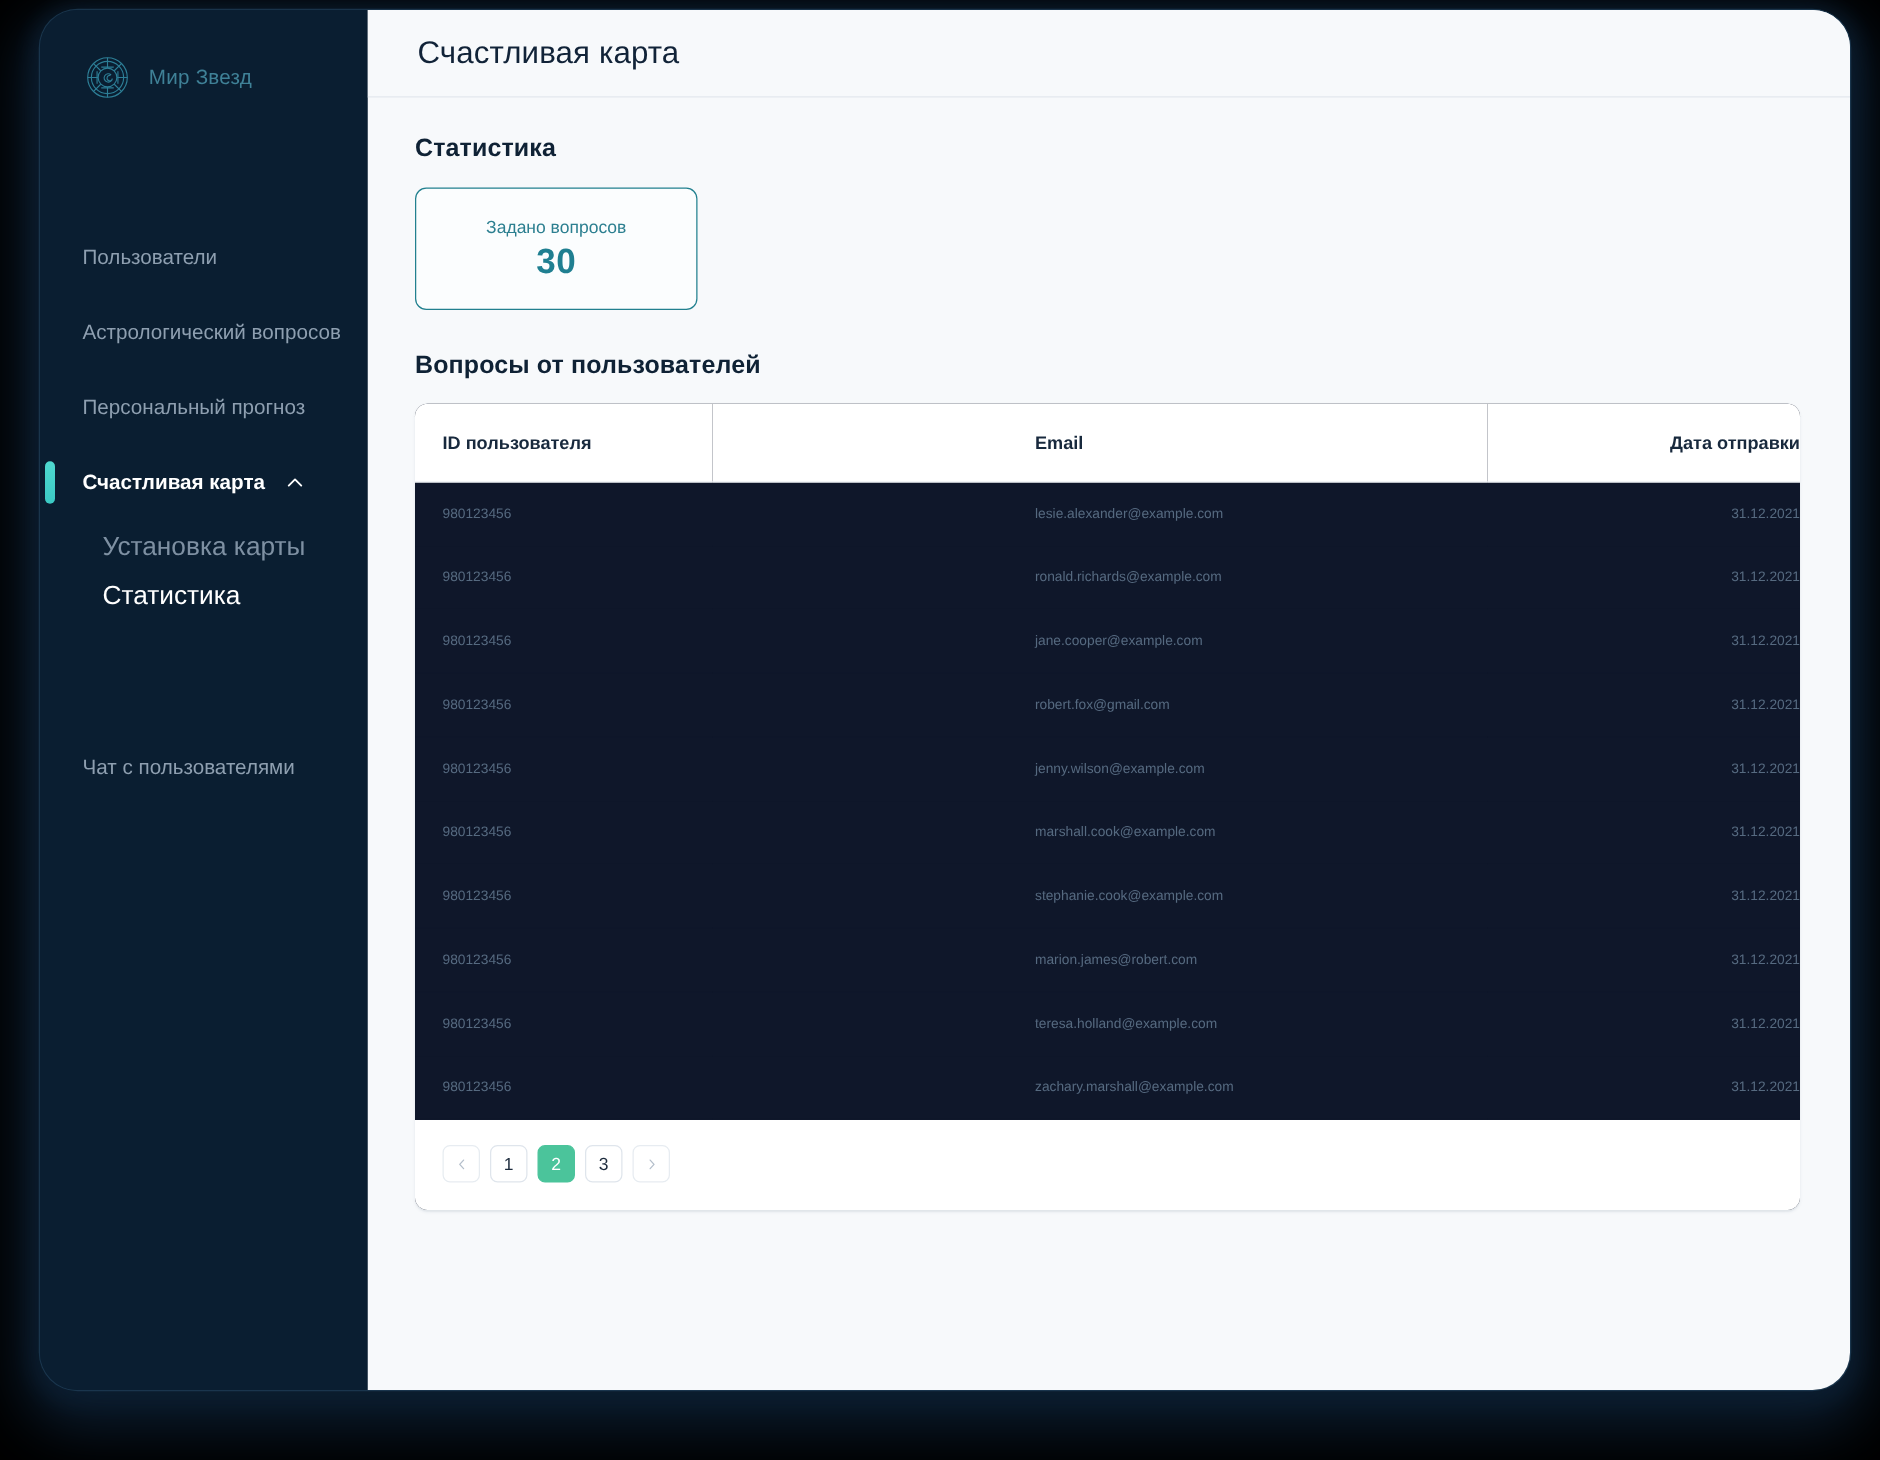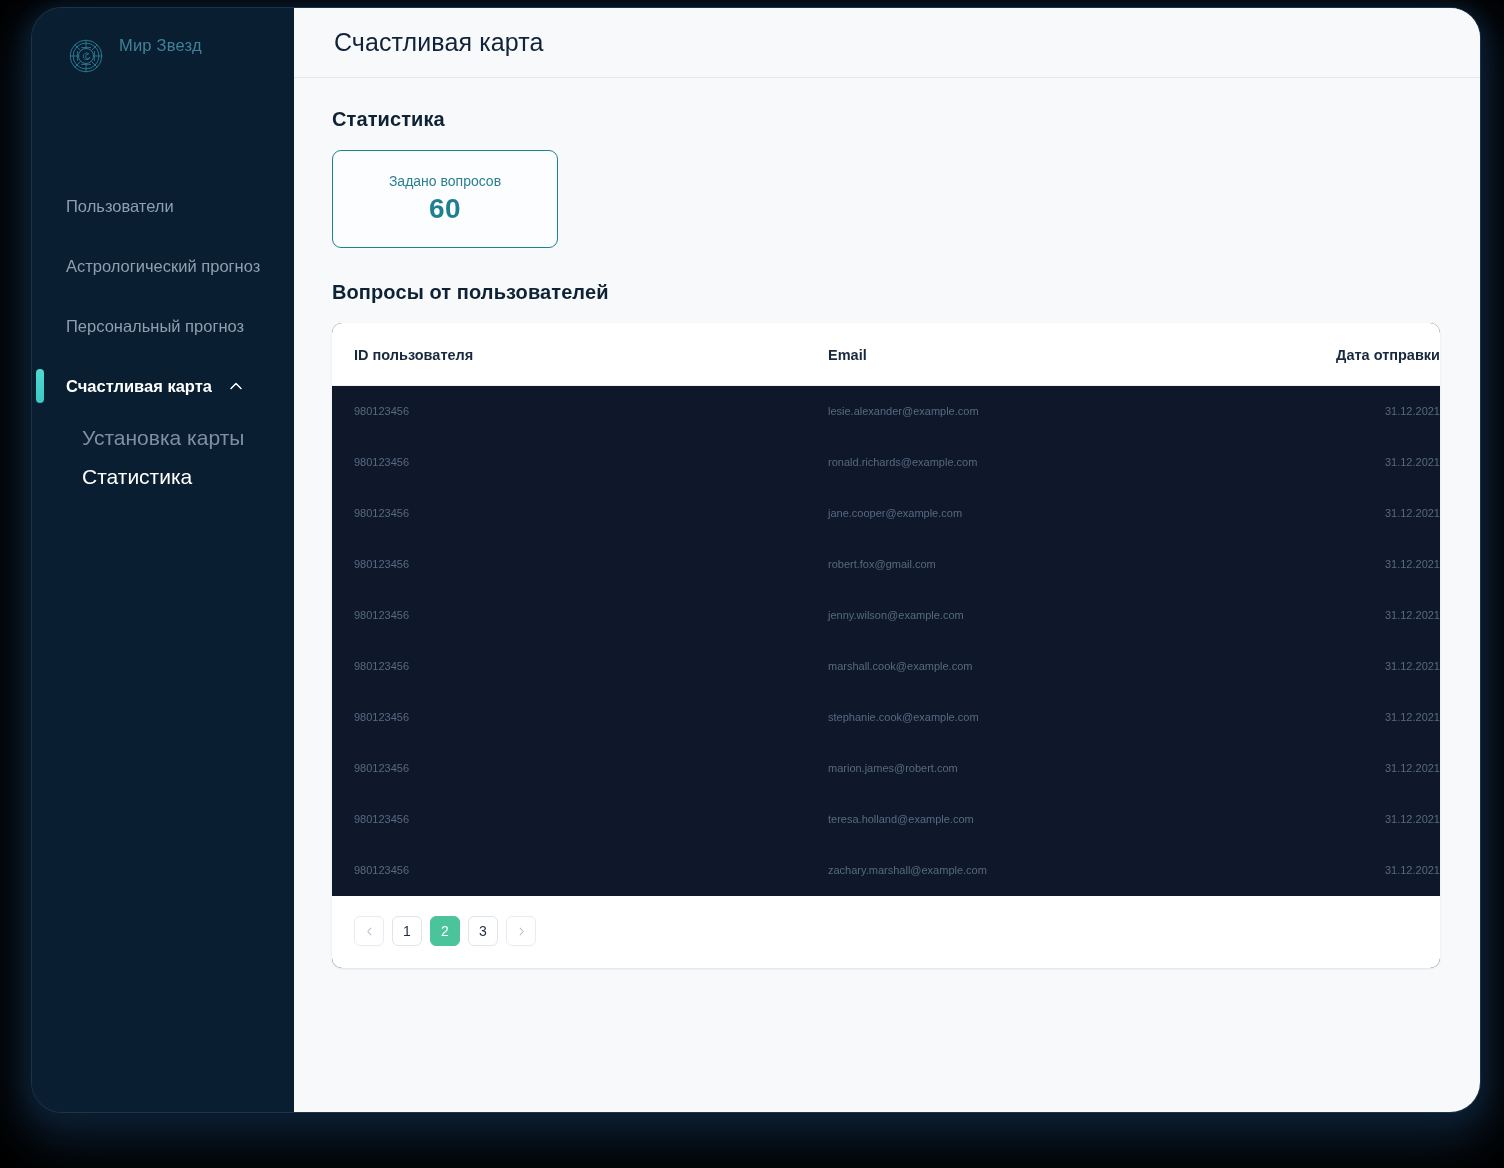--- a/index.html
+++ b/index.html
@@ -34,21 +34,21 @@
   .sidebar {
     width: 262px;
     flex: 0 0 262px;
     background: #0a1e31;
     position: relative;
     padding-top: 28px;
   }
 
   .brand {
     display: flex;
-    align-items: flex-start;
+    align-items: center;
     gap: 13px;
     padding: 0 0 0 34px;
     height: 52px;
   }
   .brand-logo { width: 40px; height: 40px; display: block; flex: 0 0 40px; }
   .brand-name {
     color: #3f8197;
     font-size: 16.5px;
     letter-spacing: .2px;
     font-weight: 400;
@@ -249,21 +249,21 @@
       <span class="brand-name">Мир Звезд</span>
     </div>
 
     <nav class="nav">
 
       <div class="nav-item">
         <span>Пользователи</span>
       </div>
 
       <div class="nav-item">
-        <span>Астрологический прогноз</span>
+        <span>Астрологический вопросов</span>
       </div>
 
       <div class="nav-item">
         <span>Персональный прогноз</span>
       </div>
 
       <div class="nav-item active">
         <span>Счастливая карта</span>
         <svg class="chev" viewBox="0 0 16 16">
           <path d="M3 10.5 L8 5.5 L13 10.5" fill="none" stroke="#ffffff" stroke-width="1.5" stroke-linecap="round" stroke-linejoin="round"></path>
@@ -272,38 +272,41 @@
 
       <div class="subnav">
         <div class="subnav-item">
           <span>Установка карты</span>
         </div>
         <div class="subnav-item active">
           <span>Статистика</span>
         </div>
       </div>
 
+      <div class="nav-item spaced">
+        <span>Чат с пользователями</span>
+      </div>
 
     </nav>
   </aside>
 
   <section class="main">
 
     <header class="topbar">
       <h1 class="page-title">Счастливая карта</h1>
     </header>
 
     <div class="content">
 
       <h2 class="section-title">Статистика</h2>
 
       <div class="stats">
         <div class="stat-card">
           <span class="stat-label">Задано вопросов</span>
-          <span class="stat-value">60</span>
+          <span class="stat-value">30</span>
         </div>
       </div>
 
       <h2 class="section-title">Вопросы от пользователей</h2>
 
       <div class="table-card">
         <table>
           <thead>
             <tr>
               <th class="col-id">ID пользователя</th>

